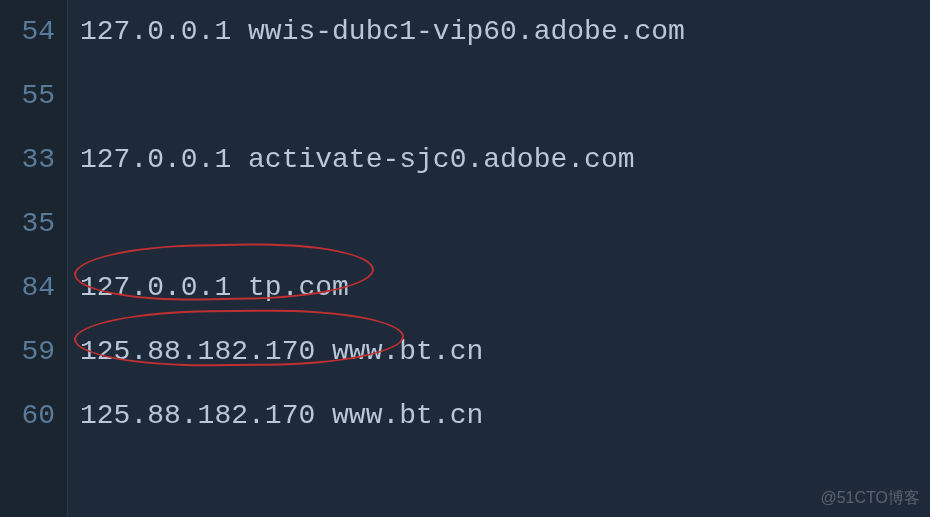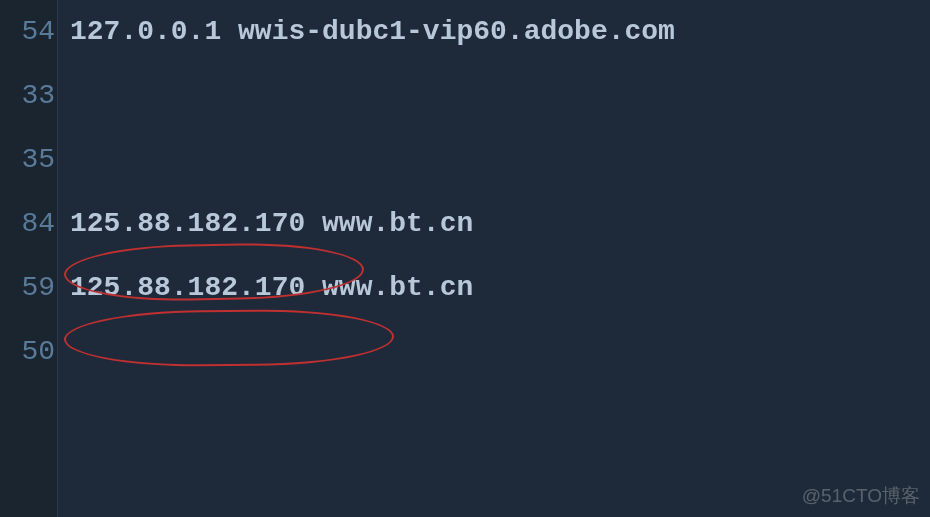--- a/index.html
+++ b/index.html
@@ -15,33 +15,32 @@
       width: 930px;
       height: 517px;
       position: relative;
       overflow: hidden;
     }
     .editor {
       display: flex;
       height: 100%;
     }
     .gutter {
-      width: 58px;
+      width: 68px;
       background: #1a2530;
       color: #5a7a9a;
       text-align: right;
-      padding-right: 2px;
+      padding-right: 12px;
       border-right: 1px solid #2a3a4a;
       flex-shrink: 0;
     }
     .code {
       flex: 1;
       padding-left: 12px;
       position: relative;
-      font-weight: bold;
     }
     .line {
       height: 64px;
       line-height: 64px;
       white-space: pre;
     }
     .gutter .line {
       font-size: 28px;
     }
     .annotation {
@@ -64,40 +63,43 @@
       height: 56px;
       border: 2px solid #c03030;
       border-radius: 50% / 60%;
       transform: rotate(-0.5deg);
     }
     .watermark {
       position: absolute;
       right: 10px;
       bottom: 8px;
       color: rgba(200, 200, 200, 0.35);
-      font-size: 19px;
+      font-size: 16px;
       font-family: Arial, sans-serif;
     }
   </style>
 </head>
 <body>
 
 <div class="editor">
   <div class="gutter">
     <div class="line">54</div>
+    <div class="line">55</div>
     <div class="line">33</div>
     <div class="line">35</div>
     <div class="line">84</div>
     <div class="line">59</div>
-    <div class="line">50</div>
+    <div class="line">60</div>
   </div>
   <div class="code">
     <div class="line">127.0.0.1 wwis-dubc1-vip60.adobe.com</div>
     <div class="line"></div>
+    <div class="line">127.0.0.1 activate-sjc0.adobe.com</div>
     <div class="line"></div>
+    <div class="line">127.0.0.1 tp.com</div>
     <div class="line">125.88.182.170 www.bt.cn</div>
     <div class="line">125.88.182.170 www.bt.cn</div>
     <div class="annotation circle1"></div>
     <div class="annotation circle2"></div>
   </div>
 </div>
 
 <div class="watermark">@51CTO博客</div>
 
 </body></html>

